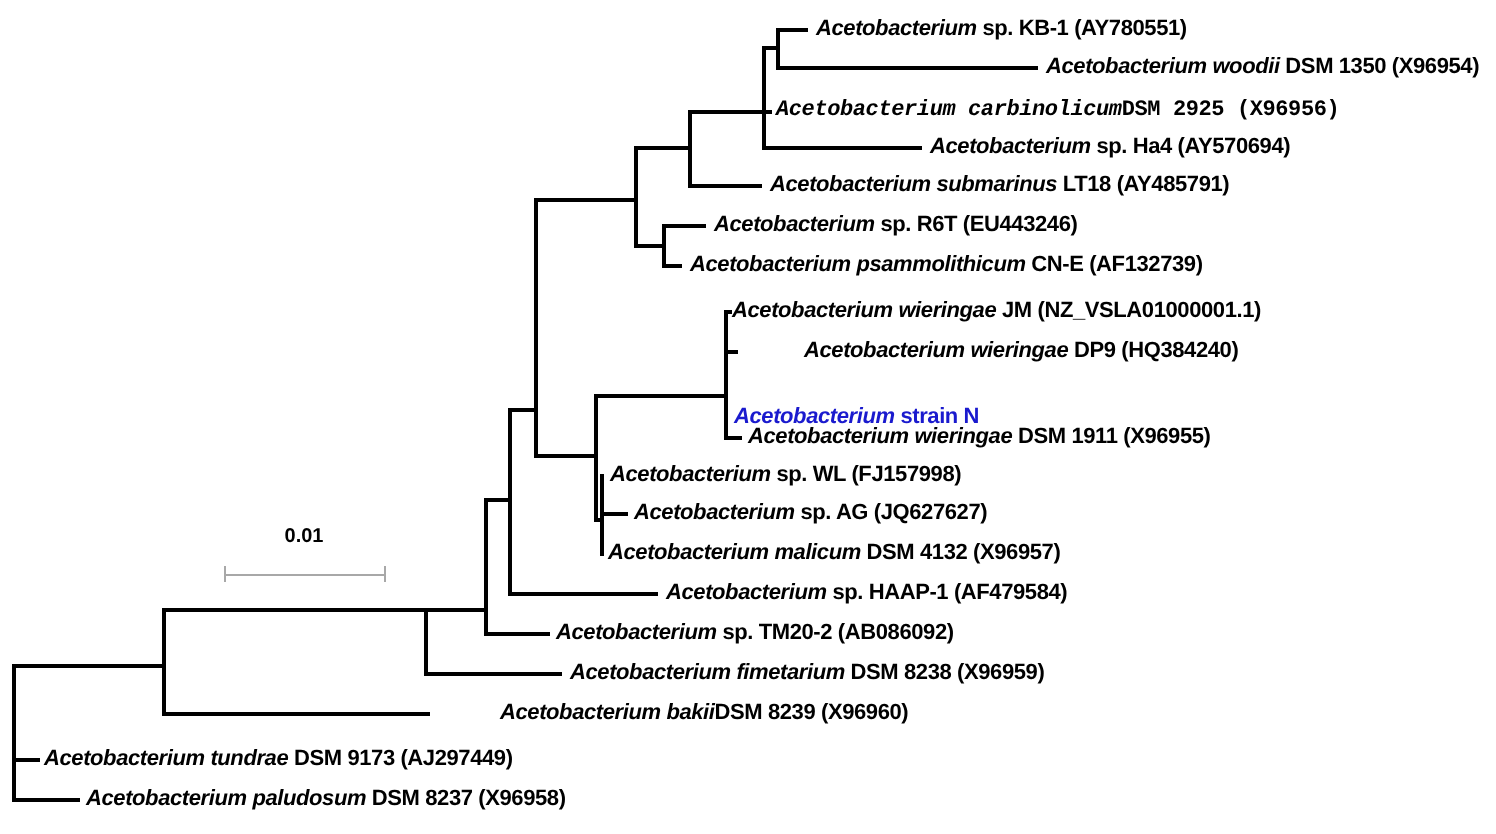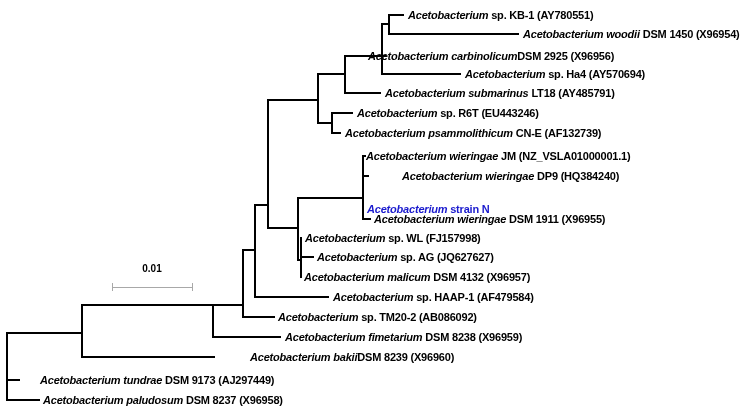--- a/index.html
+++ b/index.html
@@ -76,38 +76,38 @@
       <div class="branch" style="background: rgb(0, 0, 0); left: 297px; top: 197px; width: 2px; height: 64px;"></div>
       <div class="branch" style="background: rgb(0, 0, 0); left: 300px; top: 237px; width: 2px; height: 41px;"></div>
       <div class="branch" style="background: rgb(0, 0, 0); left: 254px; top: 204px; width: 2px; height: 94px;"></div>
       <div class="branch" style="background: rgb(0, 0, 0); left: 242px; top: 249px; width: 2px; height: 69px;"></div>
       <div class="branch" style="background: rgb(0, 0, 0); left: 212px; top: 304px; width: 2px; height: 34px;"></div>
       <div class="branch" style="background: rgb(0, 0, 0); left: 81px; top: 304px; width: 2px; height: 54px;"></div>
       <div class="branch" style="background: rgb(0, 0, 0); left: 6px; top: 332px; width: 2px; height: 69px;"></div>
     </div>
   <div>
       <div class="taxon" style="left: 408px; top: 15px; color: rgb(0, 0, 0);"><span class="it">Acetobacterium</span><span> sp. KB-1 (AY780551)</span></div>
-      <div class="taxon" style="left: 523px; top: 34px; color: rgb(0, 0, 0);"><span class="it">Acetobacterium woodii</span><span> DSM 1450 (X96954)</span></div>
-      <div class="taxon" style="left: 368px; top: 56px; color: rgb(0, 0, 0);"><span class="it">Acetobacterium carbinolicum</span><span>DSM 2925 (X96956)</span></div>
+      <div class="taxon" style="left: 523px; top: 34px; color: rgb(0, 0, 0);"><span class="it">Acetobacterium woodii</span><span> DSM 1350 (X96954)</span></div>
+      <div class="taxon" style="left: 388px; top: 56px; color: rgb(0, 0, 0); font-family: Liberation Mono, monospace;"><span class="it">Acetobacterium carbinolicum</span><span>DSM 2925 (X96956)</span></div>
       <div class="taxon" style="left: 465px; top: 74px; color: rgb(0, 0, 0);"><span class="it">Acetobacterium</span><span> sp. Ha4 (AY570694)</span></div>
       <div class="taxon" style="left: 385px; top: 93px; color: rgb(0, 0, 0);"><span class="it">Acetobacterium submarinus</span><span> LT18 (AY485791)</span></div>
       <div class="taxon" style="left: 357px; top: 113px; color: rgb(0, 0, 0);"><span class="it">Acetobacterium</span><span> sp. R6T (EU443246)</span></div>
       <div class="taxon" style="left: 345px; top: 133px; color: rgb(0, 0, 0);"><span class="it">Acetobacterium psammolithicum</span><span> CN-E (AF132739)</span></div>
       <div class="taxon" style="left: 366px; top: 156px; color: rgb(0, 0, 0);"><span class="it">Acetobacterium wieringae</span><span> JM (NZ_VSLA01000001.1)</span></div>
       <div class="taxon" style="left: 372px; top: 176px; color: rgb(0, 0, 0); margin-left: 30px;"><span class="it">Acetobacterium wieringae</span><span> DP9 (HQ384240)</span></div>
       <div class="taxon" style="left: 367px; top: 209px; color: rgb(26, 26, 206);"><span class="it">Acetobacterium</span><span> strain N</span></div>
       <div class="taxon" style="left: 374px; top: 219px; color: rgb(0, 0, 0);"><span class="it">Acetobacterium wieringae</span><span> DSM 1911 (X96955)</span></div>
       <div class="taxon" style="left: 305px; top: 238px; color: rgb(0, 0, 0);"><span class="it">Acetobacterium</span><span> sp. WL (FJ157998)</span></div>
       <div class="taxon" style="left: 317px; top: 257px; color: rgb(0, 0, 0);"><span class="it">Acetobacterium</span><span> sp. AG (JQ627627)</span></div>
       <div class="taxon" style="left: 304px; top: 277px; color: rgb(0, 0, 0);"><span class="it">Acetobacterium malicum</span><span> DSM 4132 (X96957)</span></div>
       <div class="taxon" style="left: 333px; top: 297px; color: rgb(0, 0, 0);"><span class="it">Acetobacterium</span><span> sp. HAAP-1 (AF479584)</span></div>
       <div class="taxon" style="left: 278px; top: 317px; color: rgb(0, 0, 0);"><span class="it">Acetobacterium</span><span> sp. TM20-2 (AB086092)</span></div>
       <div class="taxon" style="left: 285px; top: 337px; color: rgb(0, 0, 0);"><span class="it">Acetobacterium fimetarium</span><span> DSM 8238 (X96959)</span></div>
       <div class="taxon" style="left: 218px; top: 357px; color: rgb(0, 0, 0); margin-left: 32px;"><span class="it">Acetobacterium bakii</span><span>DSM 8239 (X96960)</span></div>
-      <div class="taxon" style="left: 40px; top: 380px; color: rgb(0, 0, 0);"><span class="it">Acetobacterium tundrae</span><span> DSM 9173 (AJ297449)</span></div>
+      <div class="taxon" style="left: 22px; top: 380px; color: rgb(0, 0, 0);"><span class="it">Acetobacterium tundrae</span><span> DSM 9173 (AJ297449)</span></div>
       <div class="taxon" style="left: 43px; top: 400px; color: rgb(0, 0, 0);"><span class="it">Acetobacterium paludosum</span><span> DSM 8237 (X96958)</span></div>
     </div>
   <div>
     <div class="scalebar-line" style="left: 112px; top: 287px; width: 80px; background: rgb(168, 168, 168);"></div>
     <div class="scalebar-tick" style="left: 112px; top: 283px; height: 8px; background: rgb(168, 168, 168);"></div>
     <div class="scalebar-tick" style="left: 192px; top: 283px; height: 8px; background: rgb(168, 168, 168);"></div>
     <div class="scalebar-label" style="left: 152px; top: 269px;">0.01</div>
   </div>
 </div>
 

